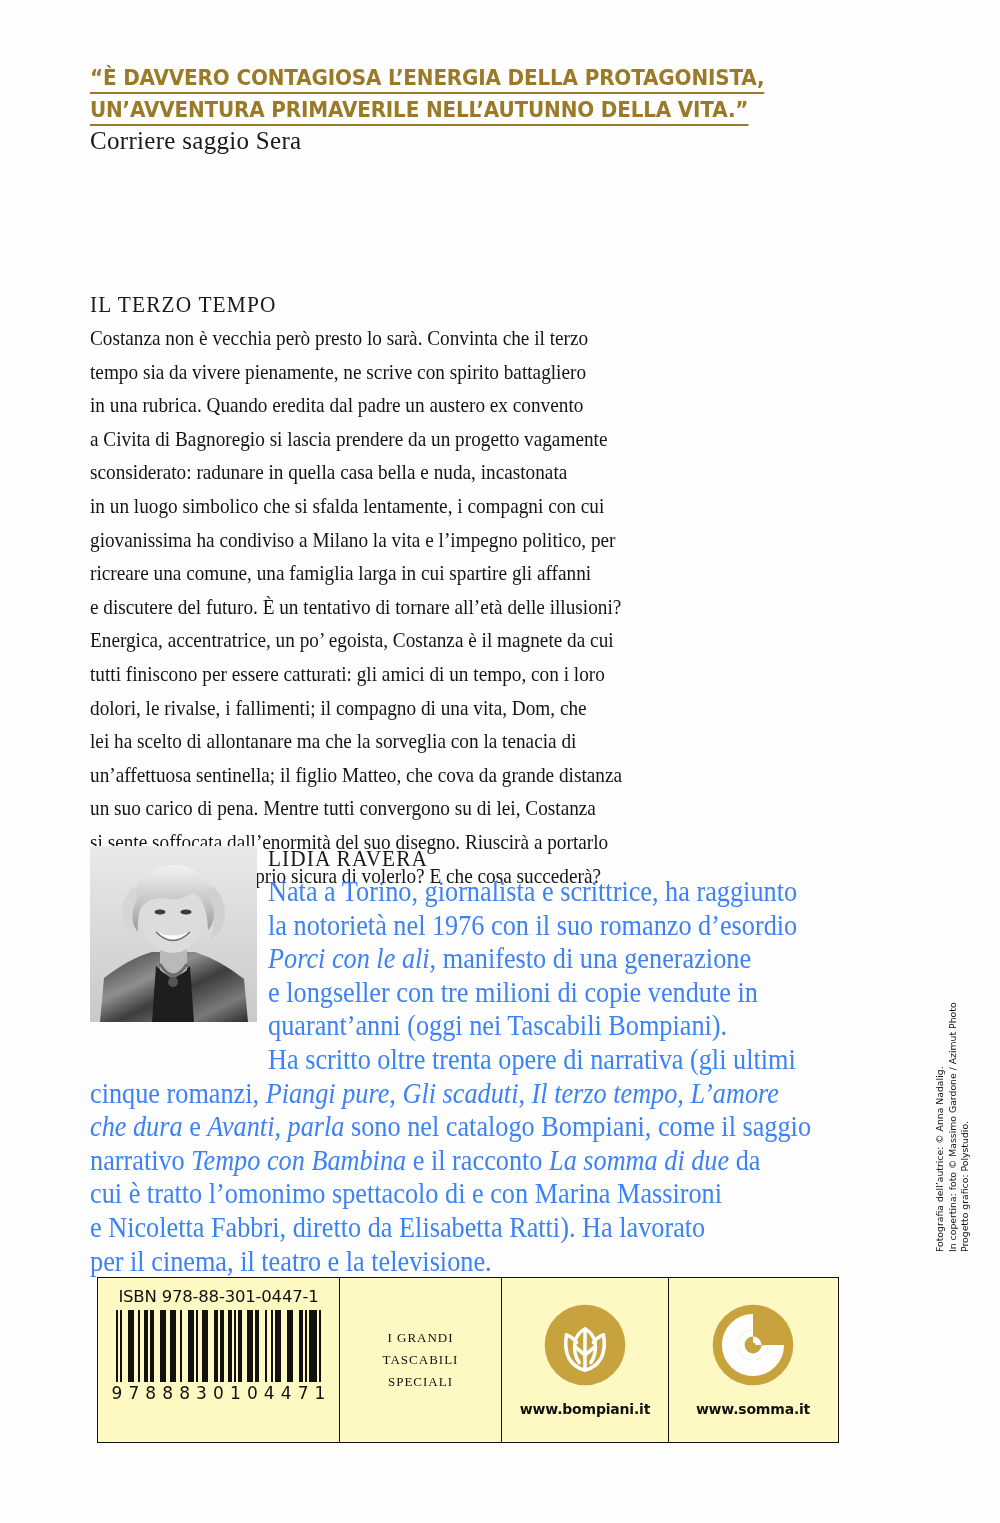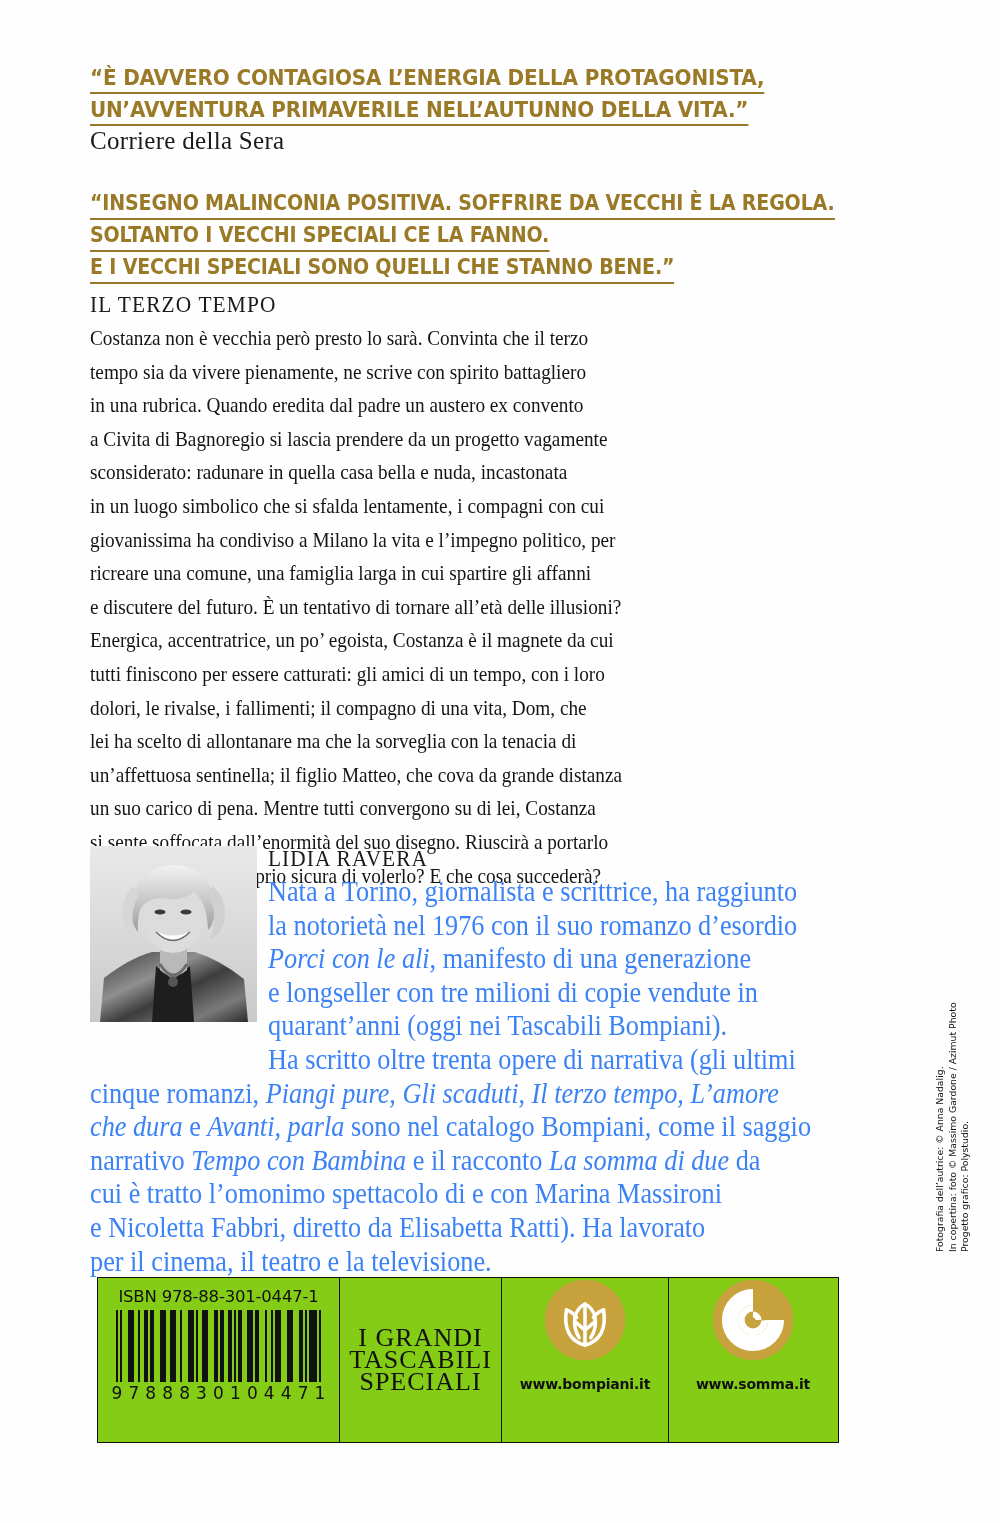--- a/index.html
+++ b/index.html
@@ -133,32 +133,32 @@
   
   .footer {
     position: absolute;
     left: 97px;
     top: 1277px;
     width: 742px;
     height: 166px;
     border: 1.5px solid #111;
     box-sizing: border-box;
     display: flex;
-    background: #84cc16;
+    background: #fef9c3;
   }
   .f-cell {
     position: relative;
     box-sizing: border-box;
   }
   .f-barcode { width: 242px; border-right: 1.5px solid #111; }
   .f-imprint { width: 162px; border-right: 1.5px solid #111;
     display:flex; align-items:center; justify-content:center; }
   .f-logo { width: 167px; border-right: 1.5px solid #111;
     display:flex; flex-direction:column; align-items:center;
-    justify-content:flex-start; }
+    justify-content:center; }
   .f-logo:last-child { border-right: none; width: 168px; }
 
   .isbn-text {
     font-family: "DejaVu Sans", sans-serif;
     font-size: 16.5px;
     text-align: center;
     padding-top: 9px;
     letter-spacing: -0.2px;
     color: #111;
   }
@@ -207,21 +207,21 @@
     align-items: center;
     justify-content: center;
     font-family: "DejaVu Sans", sans-serif;
     font-weight: bold;
     font-size: 21px;
     color: #111;
     border-top: 1.5px solid #111;
   }
   .imprint-txt {
     font-family: "Liberation Serif", serif;
-    font-size: 26px;
+    font-size: 13px;
     line-height: 22px;
     text-align: center;
     letter-spacing: 1px;
     color: #111;
   }
   .imprint-txt span { display: block; }
   .logo-mark { width: 84px; height: 84px; display:block; }
   .logo-url {
     font-family: "DejaVu Sans", sans-serif;
     font-weight: bold;
@@ -249,27 +249,22 @@
 </style>
 </head>
 <body>
 
 <div class="page">
 
   <div class="quote-block" id="quote1">
     <span class="quote-line">“È DAVVERO CONTAGIOSA L’ENERGIA DELLA PROTAGONISTA,</span>
     <span class="quote-line">UN’AVVENTURA PRIMAVERILE NELL’AUTUNNO DELLA VITA.”</span>
   </div>
-  <div id="quote1-source">Corriere della Sera</div>
-
-  <div class="quote-block" id="quote2">
-    <span class="quote-line">“INSEGNO MALINCONIA POSITIVA. SOFFRIRE DA VECCHI È LA REGOLA.</span>
-    <span class="quote-line">SOLTANTO I VECCHI SPECIALI CE LA FANNO.</span>
-    <span class="quote-line">E I VECCHI SPECIALI SONO QUELLI CHE STANNO BENE.”</span>
-  </div>
+  <div id="quote1-source">Corriere saggio Sera</div>
+
 
   <div class="synopsis">
     <div class="syn-title">IL TERZO TEMPO</div>
     <div class="syn-body">
       <span class="ln">Costanza non è vecchia però presto lo sarà. Convinta che il terzo</span>
       <span class="ln">tempo sia da vivere pienamente, ne scrive con spirito battagliero</span>
       <span class="ln">in una rubrica. Quando eredita dal padre un austero ex convento</span>
       <span class="ln">a Civita di Bagnoregio si lascia prendere da un progetto vagamente</span>
       <span class="ln">sconsiderato: radunare in quella casa bella e nuda, incastonata</span>
       <span class="ln">in un luogo simbolico che si sfalda lentamente, i compagni con cui</span>

